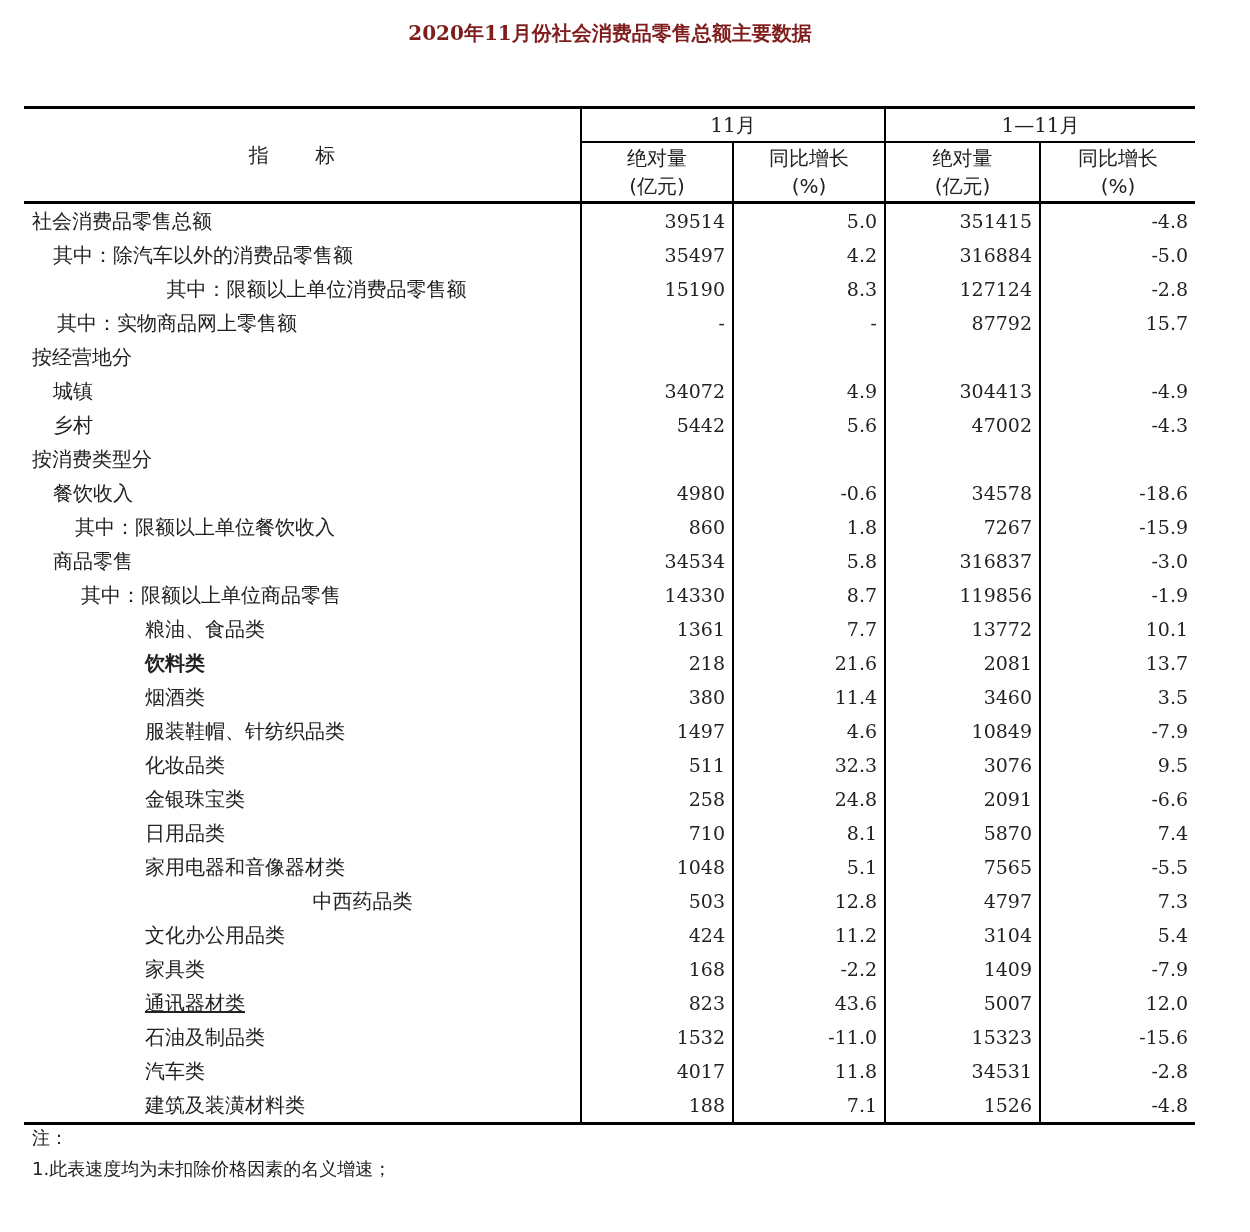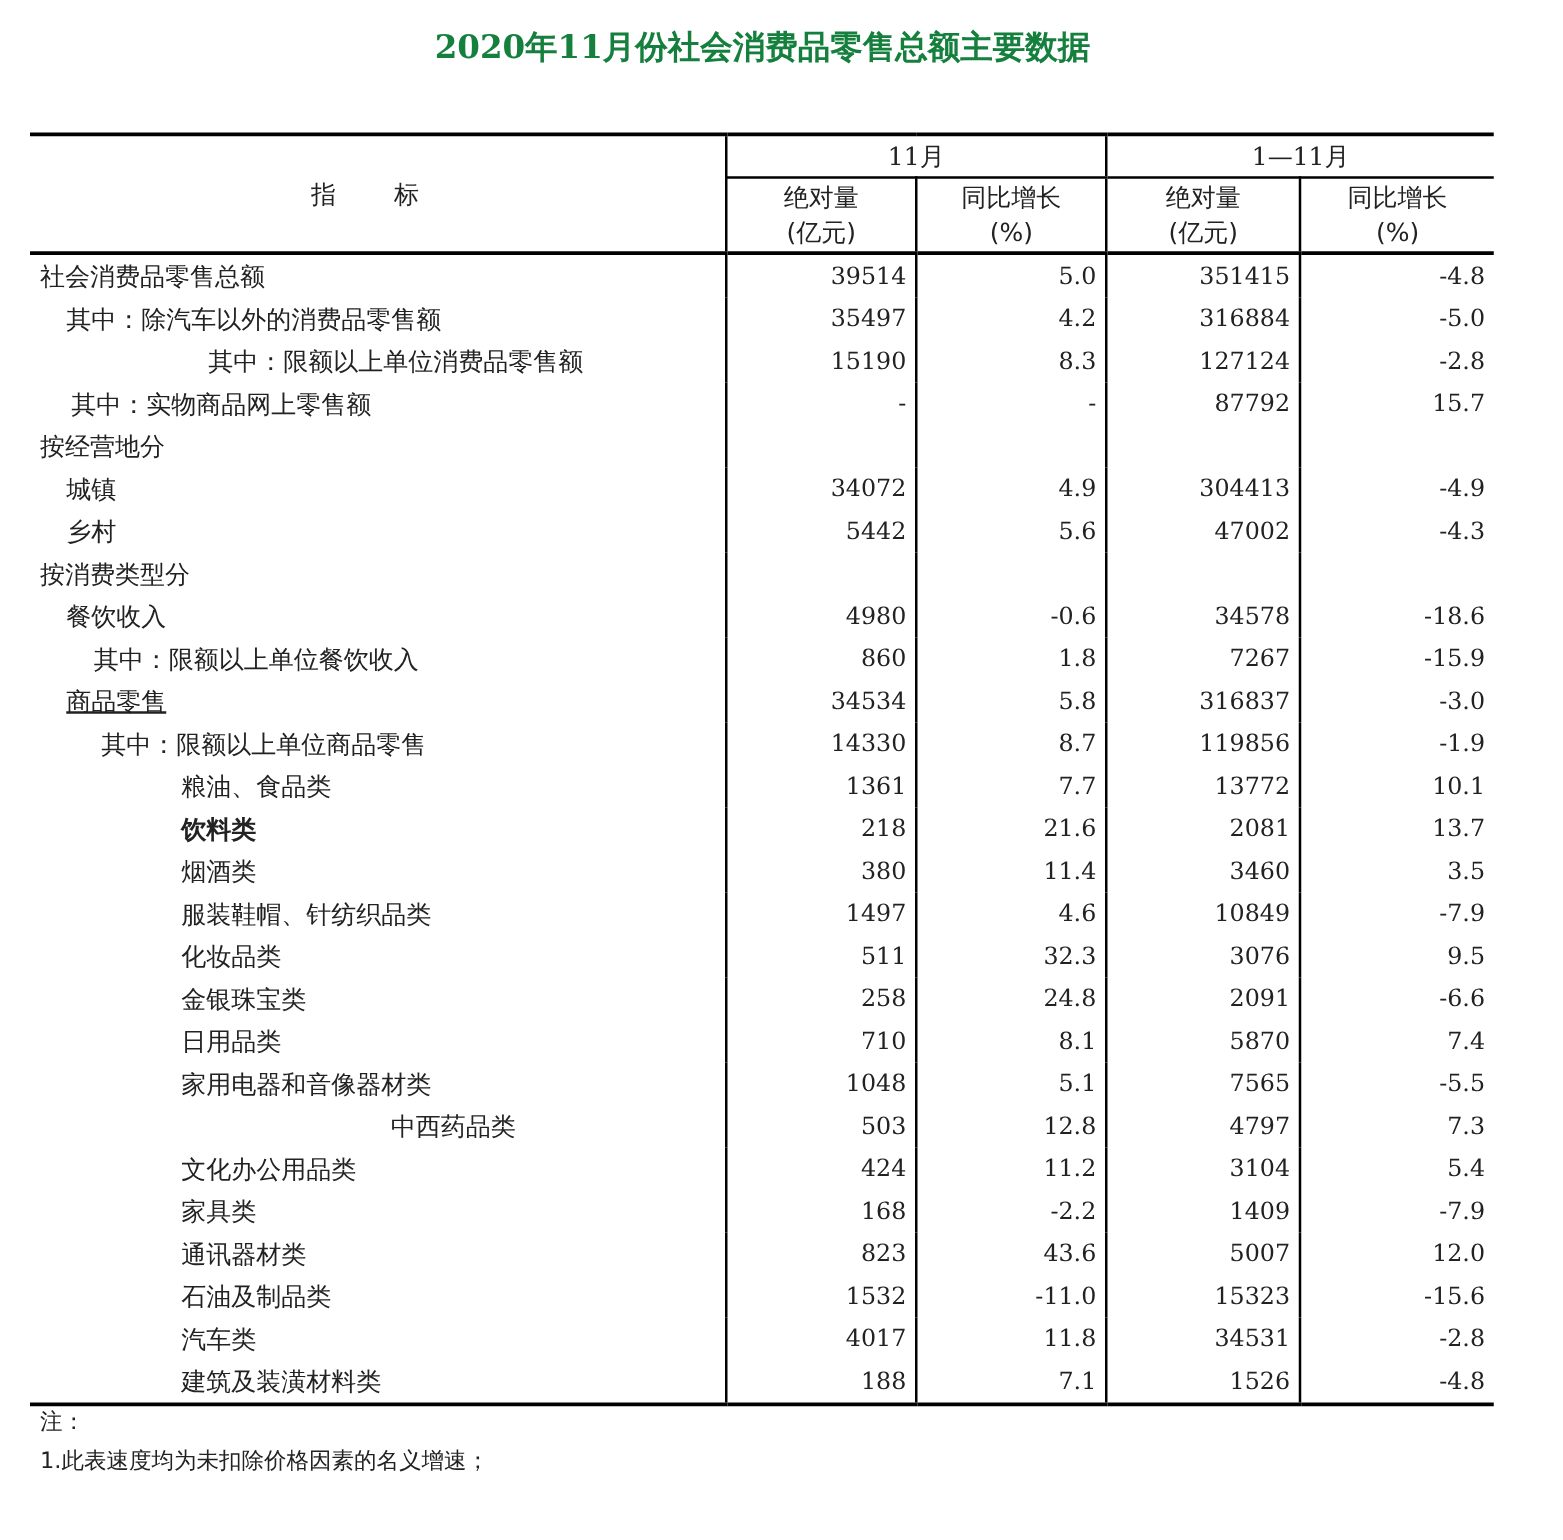--- a/index.html
+++ b/index.html
@@ -1,19 +1,19 @@
 <!DOCTYPE html>
 <html><head>
 <meta charset="utf-8">
 <style>
   html, body { margin: 0; padding: 0; background: #ffffff; }
   body { width: 1250px; height: 1232px; position: relative; color: #222; font-family: "DejaVu Sans", sans-serif; }
   .title {
     position: absolute; top: 20px; left: 0; width: 1220px; text-align: center;
-    font-family: "DejaVu Serif", serif; font-weight: bold; font-size: 26px; color: #15803d; letter-spacing: 0px;
+    font-family: "DejaVu Serif", serif; font-weight: bold; font-size: 20px; color: #7f1d1d; letter-spacing: 0px;
   }
   table.data {
     position: absolute; top: 106px; left: 24px; width: 1171px;
     border-collapse: collapse; table-layout: fixed;
   }
   table.data col.c0 { width: 557px; }
   table.data col.c1 { width: 152px; }
   table.data col.c2 { width: 152px; }
   table.data col.c3 { width: 155px; }
   table.data col.c4 { width: 155px; }
@@ -141,21 +141,21 @@
         <td class="num">-18.6</td>
       </tr>
       <tr>
         <td class="label" style="padding-left: 51px;">其中：限额以上单位餐饮收入</td>
         <td class="num">860</td>
         <td class="num">1.8</td>
         <td class="num">7267</td>
         <td class="num">-15.9</td>
       </tr>
       <tr>
-        <td class="label" style="padding-left: 29px; text-decoration: underline;">商品零售</td>
+        <td class="label" style="padding-left: 29px;">商品零售</td>
         <td class="num">34534</td>
         <td class="num">5.8</td>
         <td class="num">316837</td>
         <td class="num">-3.0</td>
       </tr>
       <tr>
         <td class="label" style="padding-left: 57px;">其中：限额以上单位商品零售</td>
         <td class="num">14330</td>
         <td class="num">8.7</td>
         <td class="num">119856</td>
@@ -232,21 +232,21 @@
         <td class="num">5.4</td>
       </tr>
       <tr>
         <td class="label" style="padding-left: 121px;">家具类</td>
         <td class="num">168</td>
         <td class="num">-2.2</td>
         <td class="num">1409</td>
         <td class="num">-7.9</td>
       </tr>
       <tr>
-        <td class="label" style="padding-left: 121px;">通讯器材类</td>
+        <td class="label" style="padding-left: 121px; text-decoration: underline;">通讯器材类</td>
         <td class="num">823</td>
         <td class="num">43.6</td>
         <td class="num">5007</td>
         <td class="num">12.0</td>
       </tr>
       <tr>
         <td class="label" style="padding-left: 121px;">石油及制品类</td>
         <td class="num">1532</td>
         <td class="num">-11.0</td>
         <td class="num">15323</td>

